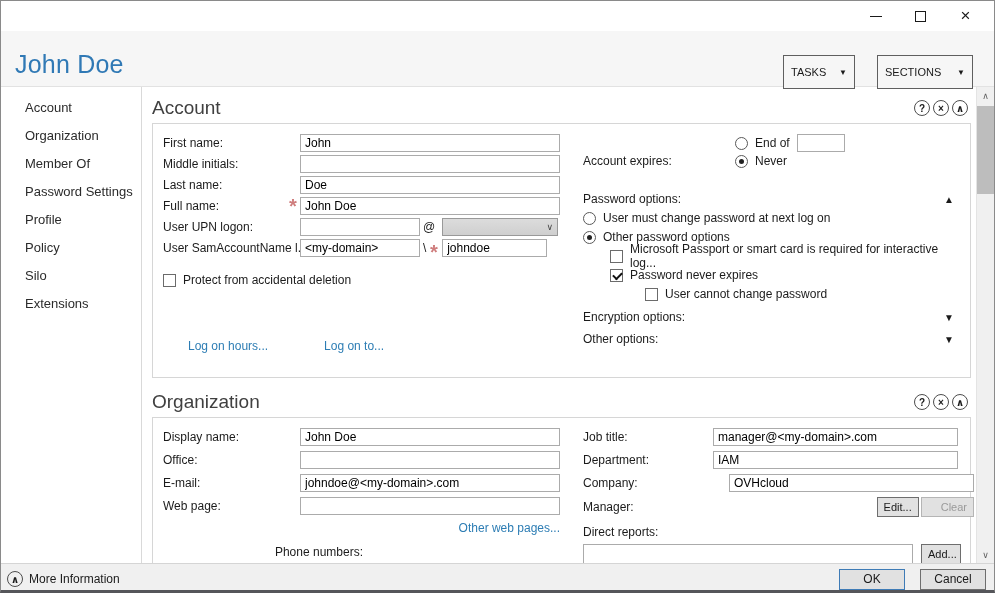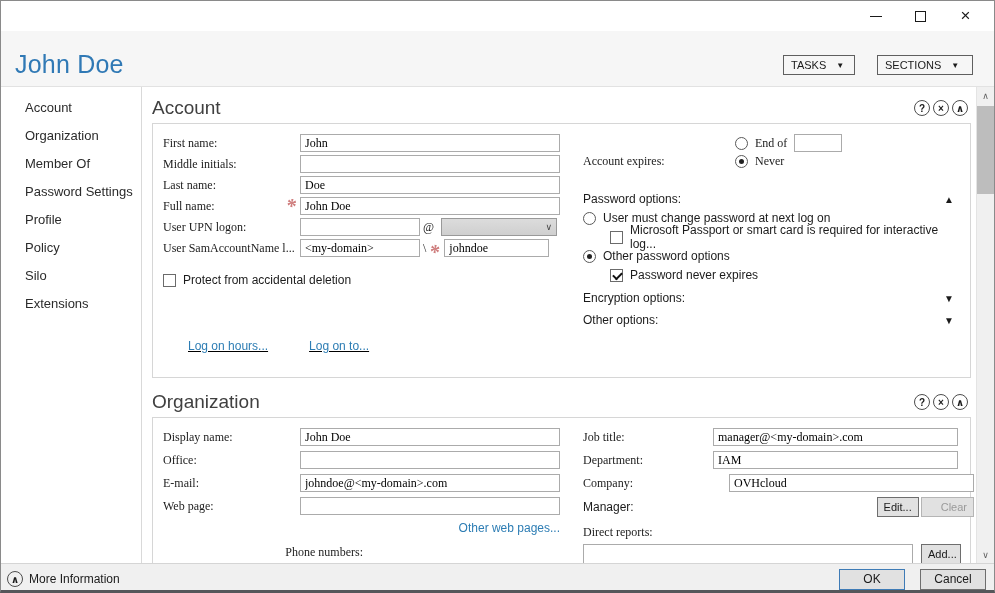--- a/index.html
+++ b/index.html
@@ -12,22 +12,22 @@
   .titlebar { height:30px; background:#fff; position:relative; }
   .win-controls { position:absolute; right:6px; top:0; height:30px; display:flex; align-items:center; }
   .ctrl { width:45px; height:28px; display:flex; align-items:center; justify-content:center; color:#1a1a1a; cursor:default; }
   .ctrl .min-shape { width:12px; border-top:1.5px solid #1a1a1a; display:inline-block; }
   .ctrl .max-shape { width:11px; height:11px; border:1.5px solid #1a1a1a; display:inline-block; }
   .ctrl.close-ctrl { font-size:17px; font-weight:400; }
 
   
   .header-band { height:56px; background:#f6f6f6; border-bottom:1px solid #e2e2e2; position:relative; }
   .page-title { position:absolute; left:14px; bottom:7px; font-size:25px; font-weight:300; color:#3079b5; letter-spacing:.2px; }
-  .hdr-btn { position:absolute; top:24px; height:20px; background:#f6f6f6; border:1px solid #5f5f5f;
-             display:flex; align-items:center; font-size:11px; color:#1a1a1a;
+  .hdr-btn { position:absolute; top:24px; height:34px; background:#f6f6f6; border:1px solid #5f5f5f;
+             display:flex; align-items:center; justify-content:space-between; font-size:11px; color:#1a1a1a;
              padding:0 7px; cursor:default; }
   .hdr-btn .tri { font-size:8px; color:#1a1a1a; margin-left:10px; }
   .tasks-btn { right:139px; width:72px; }
   .sections-btn { right:21px; width:96px; }
 
   
   .body-row { display:flex; height:476px; }
   .sidebar { width:141px; border-right:1px solid #d9d9d9; padding-top:7px; flex-shrink:0; background:#fff; }
   .side-item { height:28px; line-height:28px; padding-left:24px; font-size:13px; color:#2b2b2b; cursor:default; }
   .content { flex:1; padding:9px 5px 0 10px; overflow:hidden; position:relative; }
@@ -39,42 +39,42 @@
           color:#1a1a1a; display:flex; align-items:center; justify-content:center; background:#fff; cursor:default; }
 
   .panel { border:1px solid #d6d6d6; margin-top:3px; padding:10px 10px 0 10px; }
   .panel.account { height:255px; margin-bottom:12px; }
   .panel.org { height:200px; }
 
   .cols { display:flex; }
   .col-l { width:420px; flex-shrink:0; }
   .col-r { flex:1; }
 
-  .frow { display:flex; align-items:center; margin-bottom:3px; height:18px;font-family:Liberation Serif, serif; }
+  .frow { display:flex; align-items:center; margin-bottom:3px; height:18px; }
   .flabel { width:137px; flex-shrink:0; font-size:12px; color:#1b1b1b; white-space:nowrap; overflow:hidden; position:relative; }
   .tin { height:18px; border:1px solid #ababab; background:#fff; font-family:inherit; font-size:12px; padding:0 4px; color:#000; }
   .w260 { width:260px; } .w120 { width:120px; } .w105 { width:105px; } .w245 { width:245px; } .w48 { width:48px; }
   .req { color:#cf7d7d; font-size:20px; line-height:10px; position:relative; top:4px; font-weight:bold; }
   .flabel .req { position:absolute; right:4px; top:2px; }
   .sep { font-size:12px; color:#1b1b1b; margin:0 3px; }
   .combo { width:116px; height:18px; border:1px solid #999; background:linear-gradient(#dcdcdc,#cfcfcf);
            display:flex; align-items:center; justify-content:flex-end; padding-right:4px; margin-left:4px; cursor:default; }
   .combo .chev { font-size:9px; color:#444; }
 
   .checkbox { width:13px; height:13px; border:1px solid #6b6b6b; background:#fff; display:inline-block;
               position:relative; flex-shrink:0; cursor:default; }
   .checkbox.on::after { content:""; position:absolute; left:2px; top:2px; width:7px; height:4px;
               border-left:2px solid #111; border-bottom:2px solid #111; transform:rotate(-45deg); }
   .radio { width:13px; height:13px; border:1px solid #595959; border-radius:50%; background:#fff;
            display:inline-block; position:relative; flex-shrink:0; cursor:default; }
   .radio.on::after { content:""; position:absolute; left:3px; top:3px; width:5px; height:5px; border-radius:50%; background:#222; }
   .cb-row { display:flex; align-items:center; gap:7px; font-size:12px; color:#1b1b1b; height:18px; margin-bottom:1px; }
 
   .link { color:#2d7db4; font-size:12px; cursor:pointer; text-decoration:none; }
-  .links-row { margin-top:50px; padding-left:25px; display:flex; gap:41px;text-decoration:underline; }
+  .links-row { margin-top:50px; padding-left:25px; display:flex; gap:56px; }
 
   .opt-hdr { display:flex; justify-content:space-between; align-items:center; font-size:12px; color:#1b1b1b; height:20px; padding-right:6px; }
   .opt-hdr .tri { font-size:10px; color:#1a1a1a; cursor:default; }
   .ind1 { margin-left:27px; } .ind2 { margin-left:62px; }
 
   .btn { height:20px; border:1px solid #6e6e6e; background:#e1e1e1; font-family:inherit; font-size:11px; color:#1a1a1a;
          padding:0 6px; cursor:default; }
   .btn.disabled { color:#9a9a9a; border-color:#b5b5b5;padding-left:19px; }
   .mgr-row { display:flex; align-items:center; justify-content:space-between; margin-bottom:6px; height:20px; padding-right:0; }
   .dr-row { display:flex; align-items:flex-start; gap:8px; margin-top:3px; }
@@ -209,31 +209,35 @@
               </span>
             </div>
             <div class="opt-hdr" style="margin-top:19px;">
               <span>Password options:</span>
               <span class="tri">▲</span>
             </div>
             <div class="cb-row">
               <span class="radio"></span>
               <span>User must change password at next log on</span>
             </div>
+            <div class="cb-row">
+              <span class="radio on"></span>
+              <span>Other password options</span>
+            </div>
             <div class="cb-row ind1">
               <span class="checkbox"></span>
               <span>Microsoft Passport or smart card is required for interactive log...</span>
             </div>
-            <div class="cb-row">
-              <span class="radio on"></span>
-              <span>Other password options</span>
-            </div>
             <div class="cb-row ind1">
               <span class="checkbox on"></span>
               <span>Password never expires</span>
+            </div>
+            <div class="cb-row ind2">
+              <span class="checkbox"></span>
+              <span>User cannot change password</span>
             </div>
             <div class="opt-hdr" style="margin-top:4px;">
               <span>Encryption options:</span>
               <span class="tri">▼</span>
             </div>
             <div class="opt-hdr" style="margin-top:2px;">
               <span>Other options:</span>
               <span class="tri">▼</span>
             </div>
           </div>

